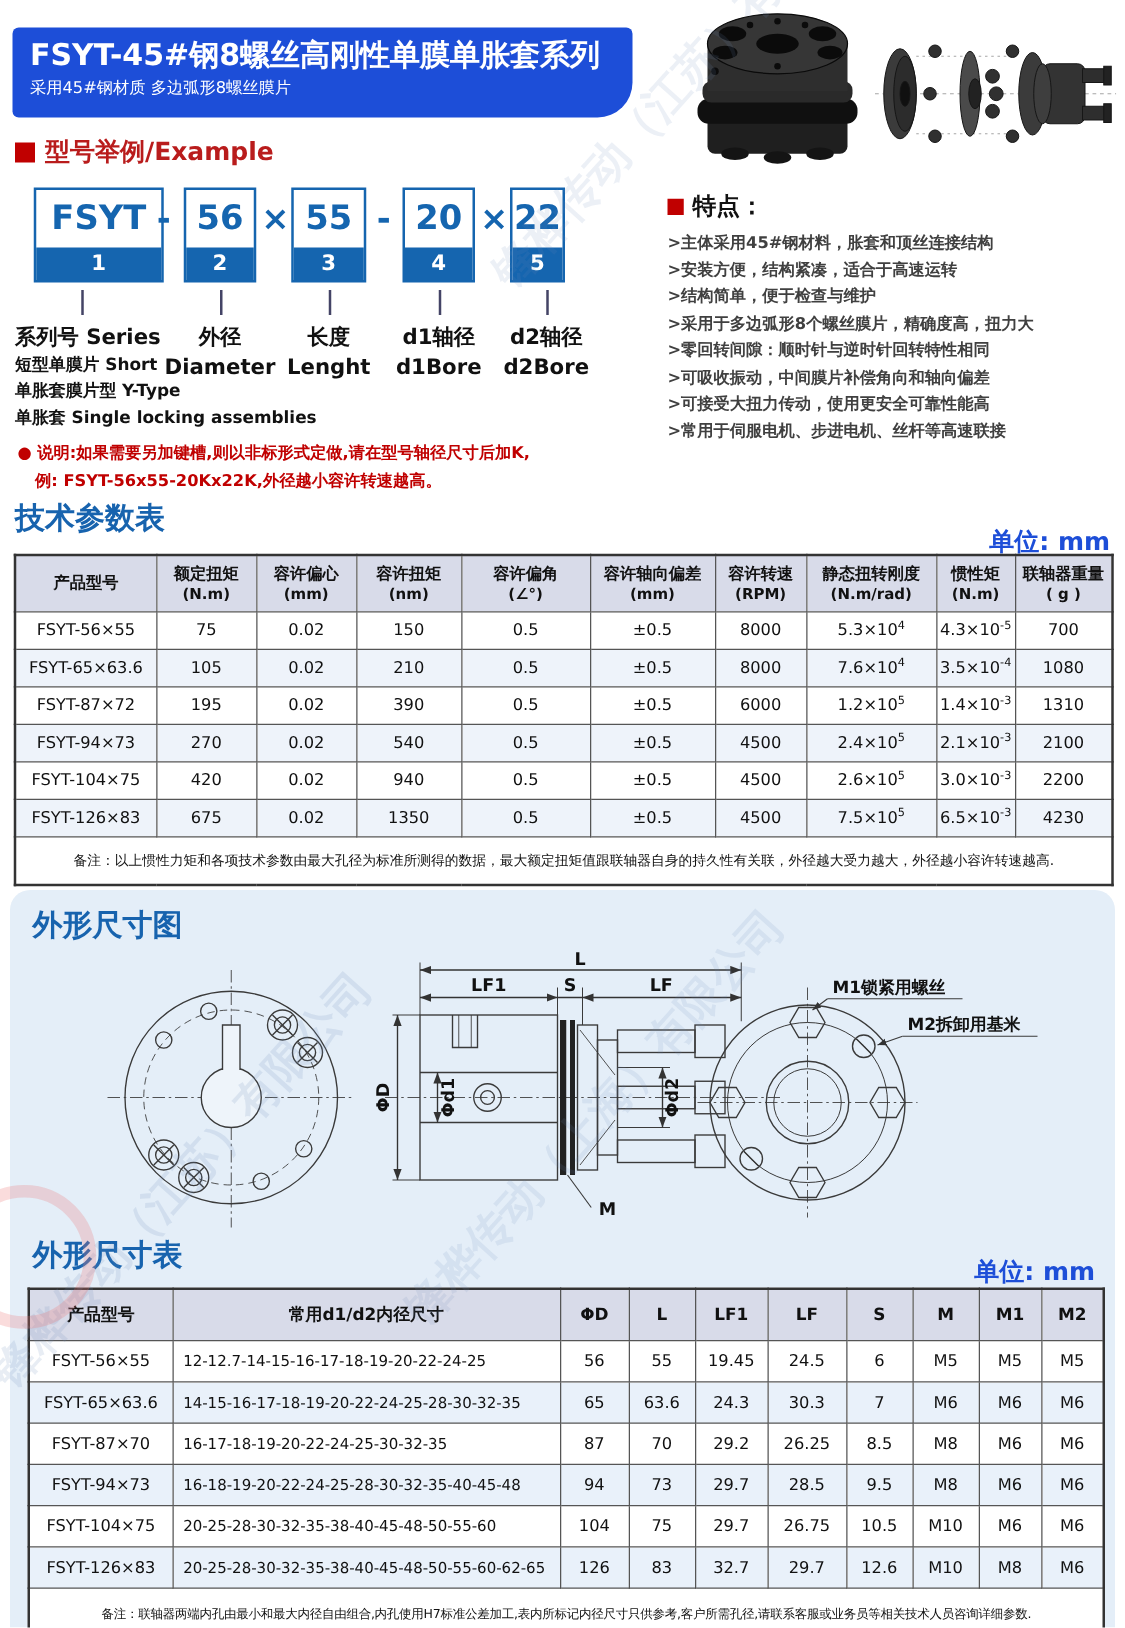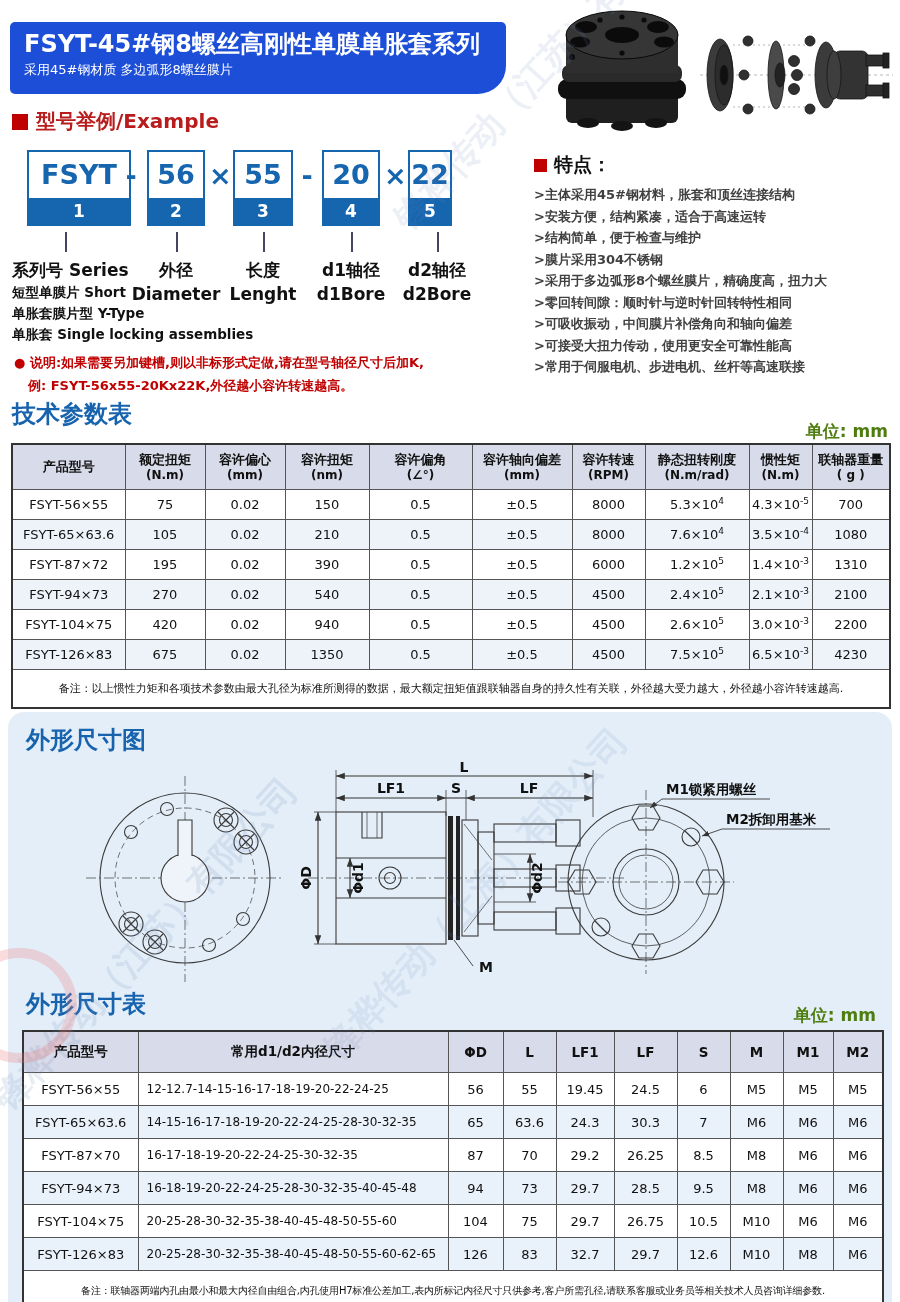--- a/index.html
+++ b/index.html
@@ -33,21 +33,21 @@
   .note .l2{padding-left:14px}
 
   
   .features{position:absolute;left:534px;top:152px;width:362px}
   .feat-title{font-size:19px;font-weight:bold;display:flex;align-items:center;gap:7px;margin-bottom:6px}
   .feat-item{font-size:13px;font-weight:bold;color:#404040;line-height:21.5px;white-space:nowrap}
 
   
   .blue-head{font-size:24px;font-weight:bold;color:#1763ae;white-space:nowrap}
   .tech-head{position:absolute;left:12px;top:398px}
-  .unit{font-size:17px;font-weight:bold;color:#4d7c0f}
+  .unit{font-size:20px;font-weight:bold;color:#1d4ed8}
   .unit1{position:absolute;right:12px;top:420px}
 
   table.tbl{border-collapse:collapse;table-layout:fixed;border:2px solid #333;background:#fff}
   .tbl th,.tbl td{border:1px solid #555;text-align:center;padding:0;font-size:13px;color:#111;
                   overflow:hidden;background:#fff}
   .tech{position:absolute;left:11px;top:443px;width:878px}
   .tech th{background:#d8dbe9;height:44px;font-weight:bold}
   .tech th .hname{font-size:13px;line-height:16px}
   .tech th .hunit{font-size:12px;line-height:15px}
   .tech tbody td{height:29px}
@@ -202,21 +202,20 @@
 
 <div class="features">
   <div class="feat-title">
     <span class="red-sq small"></span>
     <span>特点：</span>
   </div>
   <div id="featList">
       <div class="feat-item">&gt;主体采用45#钢材料，胀套和顶丝连接结构</div>
       <div class="feat-item">&gt;安装方便，结构紧凑，适合于高速运转</div>
       <div class="feat-item">&gt;结构简单，便于检查与维护</div>
-      <div class="feat-item">&gt;膜片采用304不锈钢</div>
       <div class="feat-item">&gt;采用于多边弧形8个螺丝膜片，精确度高，扭力大</div>
       <div class="feat-item">&gt;零回转间隙：顺时针与逆时针回转特性相同</div>
       <div class="feat-item">&gt;可吸收振动，中间膜片补偿角向和轴向偏差</div>
       <div class="feat-item">&gt;可接受大扭力传动，使用更安全可靠性能高</div>
       <div class="feat-item">&gt;常用于伺服电机、步进电机、丝杆等高速联接</div>
     </div>
 </div>
 
 <div class="blue-head tech-head">技术参数表</div>
 <div class="unit unit1">单位: mm</div>

